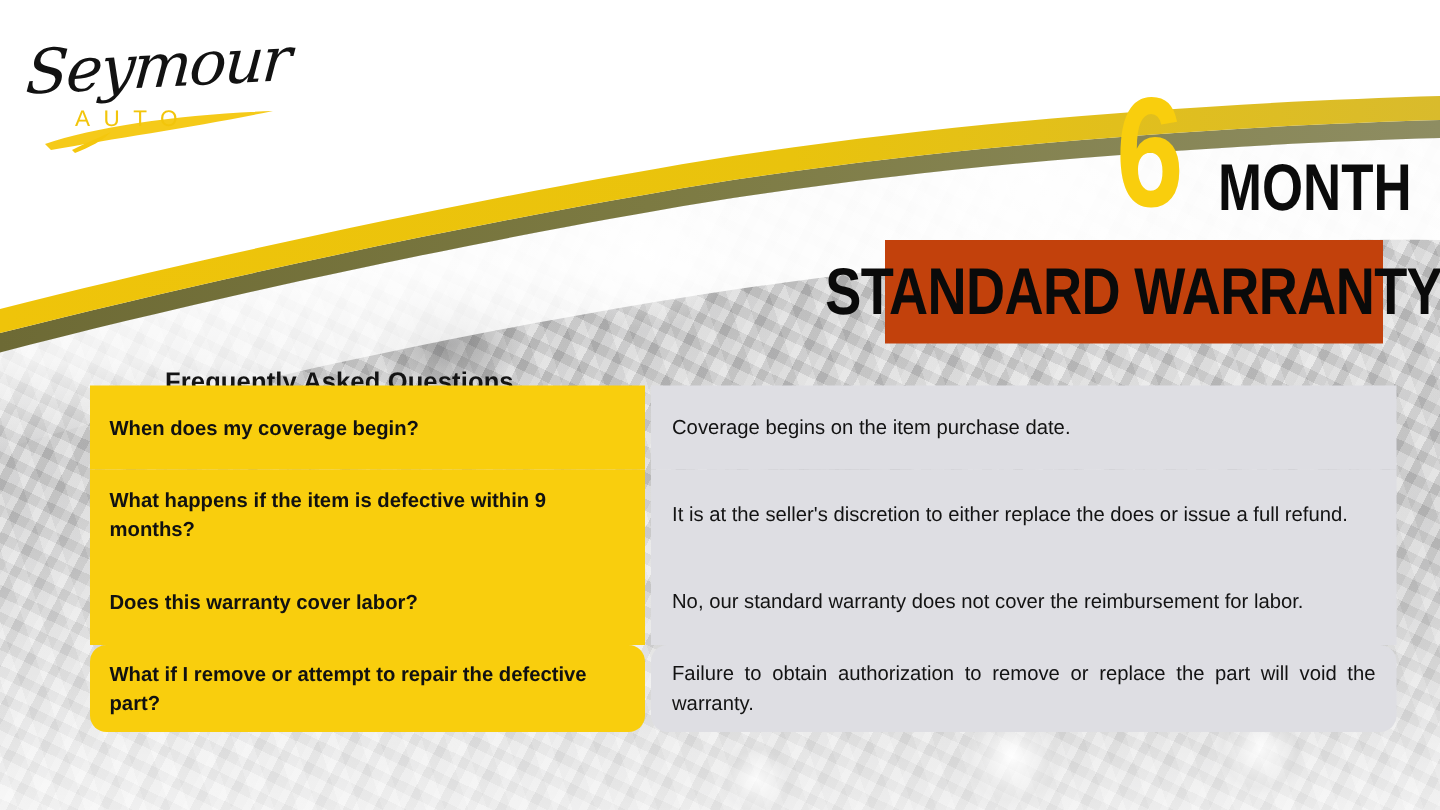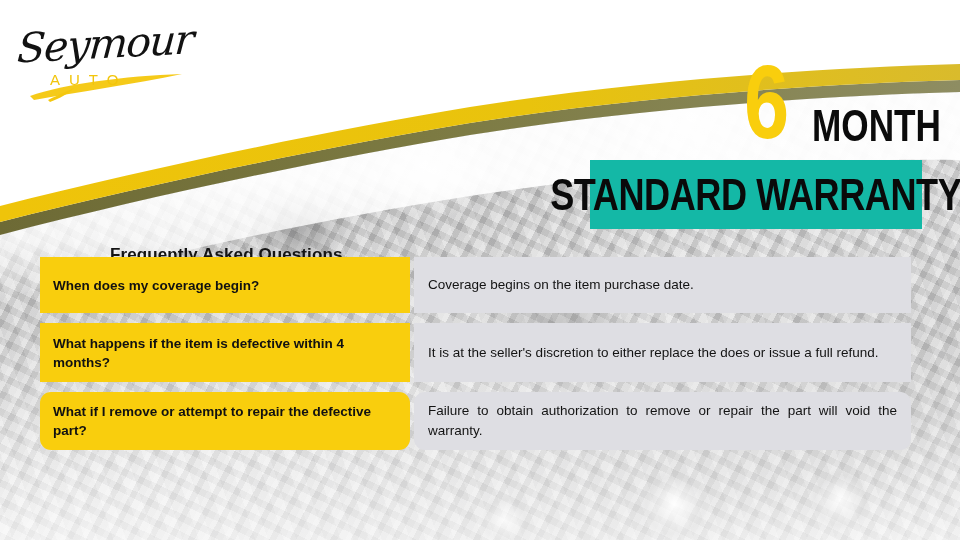--- a/index.html
+++ b/index.html
@@ -96,21 +96,21 @@
     transform-origin: left top;
     letter-spacing: 0px;
     white-space: nowrap;
   }
 
   
   .warranty-banner {
     position: absolute;
     left: 590px; top: 160px;
     width: 332px; height: 69px;
-    background: #14b8a6;
+    background: #c2410c;
     display: flex;
     align-items: center;
     justify-content: center;
   }
   .warranty-banner span {
     font-family: "Liberation Sans", sans-serif;
     font-weight: bold;
     font-size: 44px;
     line-height: 44px;
     color: #0a0a0a;
@@ -127,25 +127,25 @@
     font-weight: bold;
     font-size: 17px;
     color: #141414;
     letter-spacing: .1px;
     margin-top: 15px;
   }
 
   
   .faq-table {
     position: absolute;
-    left: 40px; top: 257px;
+    left: 60px; top: 257px;
     width: 871px;
     display: flex;
     flex-direction: column;
-    gap: 10px;
+    gap: 0;
   }
   .faq-row { display: flex; gap: 4px; }
   .q-cell {
     width: 370px;
     background: #f9ce0d;
     padding: 10px 12px 10px 13px;
     box-sizing: border-box;
     display: flex;
     align-items: center;
   }
@@ -240,31 +240,39 @@
       <div class="q-cell">
         <span>When does my coverage begin?</span>
       </div>
       <div class="a-cell">
         <span>Coverage begins on the item purchase date.</span>
       </div>
     </div>
 
     <div class="faq-row r2">
       <div class="q-cell">
-        <span>What happens if the item is defective within 4 months?</span>
+        <span>What happens if the item is defective within 9 months?</span>
       </div>
       <div class="a-cell">
         <span>It is at the seller's discretion to either replace the does or issue a full refund.</span>
       </div>
     </div>
 
+    <div class="faq-row r3">
+      <div class="q-cell">
+        <span>Does this warranty cover labor?</span>
+      </div>
+      <div class="a-cell">
+        <span>No, our standard warranty does not cover the reimbursement for labor.</span>
+      </div>
+    </div>
 
     <div class="faq-row r4">
       <div class="q-cell">
         <span>What if I remove or attempt to repair the defective part?</span>
       </div>
       <div class="a-cell">
-        <span>Failure to obtain authorization to remove or repair the part will void the warranty.</span>
+        <span>Failure to obtain authorization to remove or replace the part will void the warranty.</span>
       </div>
     </div>
 
   </div>
 </div>
 
 </body></html>

